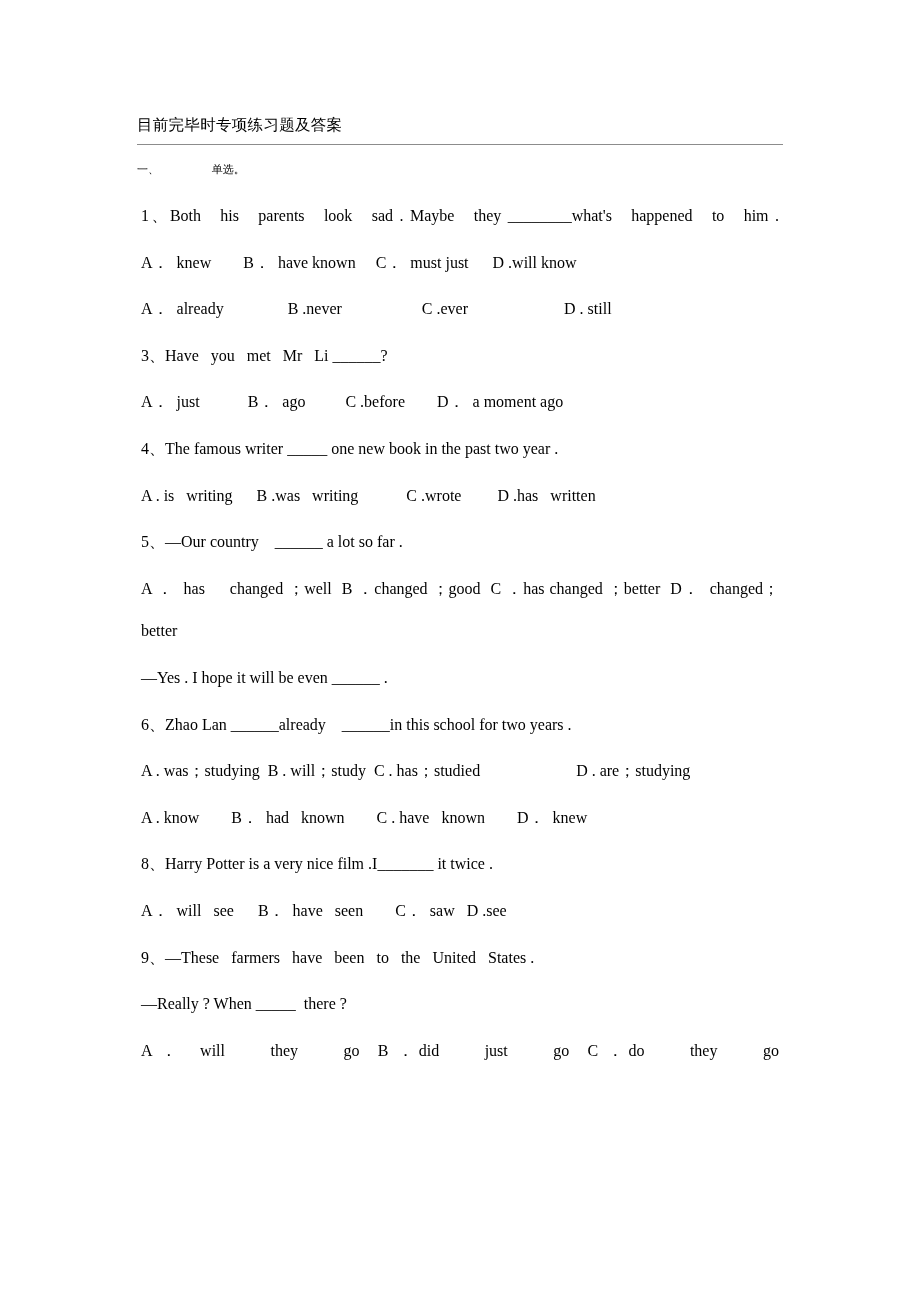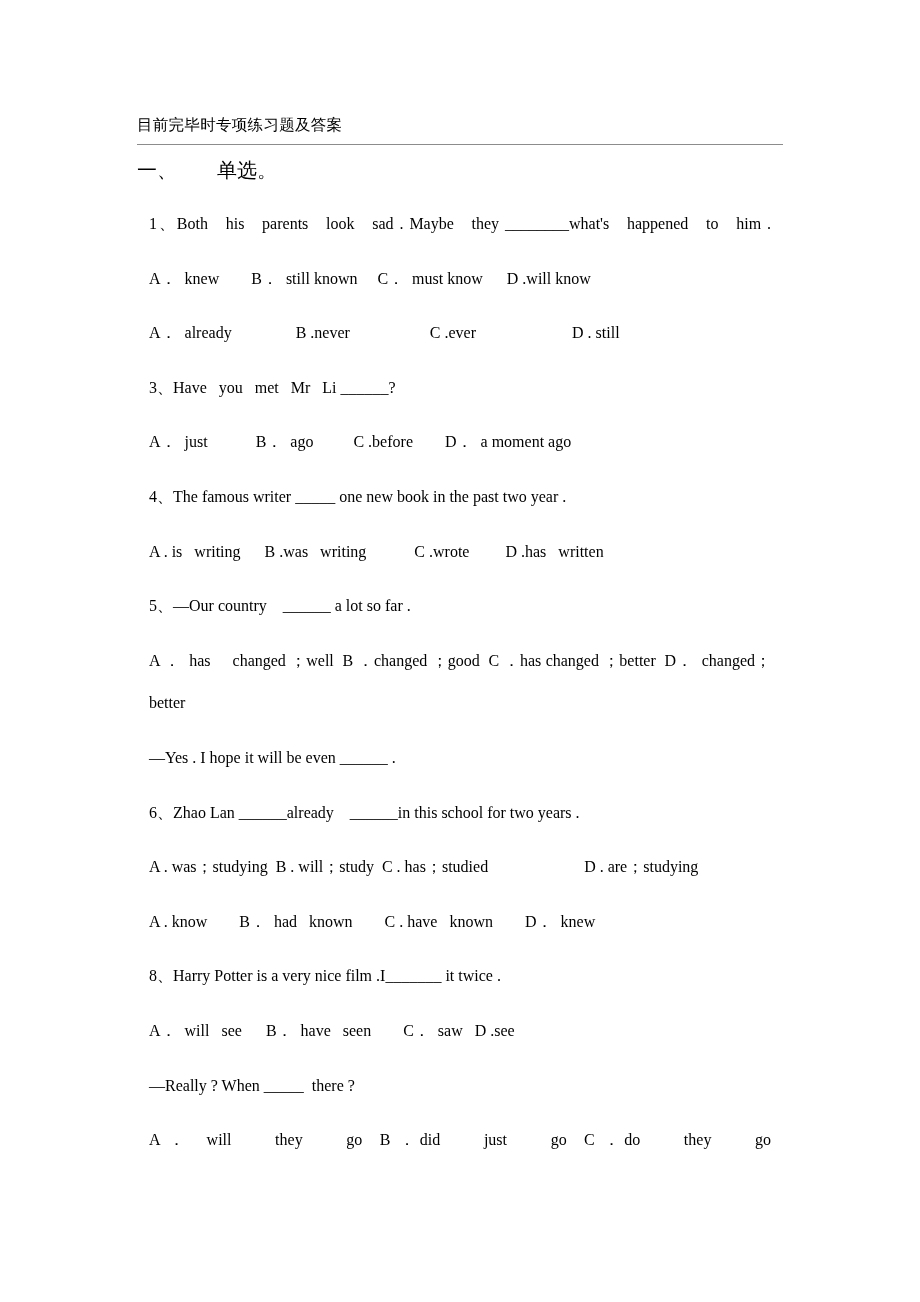--- a/index.html
+++ b/index.html
@@ -36,31 +36,32 @@
     white-space: nowrap;
   }
   .title-rule {
     border: 0;
     border-top: 1px solid #8c8c8c;
     margin: 6px 0 0 0;
     width: 646px;
     height: 0;
   }
   .section-heading {
-    font-size: 20px;
+    font-size: 11px;
     line-height: 42px;
     margin-top: 4px;
     white-space: pre;
+    font-family: Liberation Mono, monospace;
   }
   .para {
     font-size: 16px;
     line-height: 42.6px;
     text-align: justify;
     text-justify: inter-word;
-    margin: 12px;
+    margin: 4px;
     white-space: pre-wrap;
     word-spacing: 0px;
   }
   .para.justify-all {
     text-align-last: justify;
   }
   .para.left-last {
     text-align-last: left;
   }
 </style>
@@ -71,32 +72,33 @@
   <div class="content">
 
     <div class="doc-title">目前完毕时专项练习题及答案</div>
 
     <hr class="title-rule">
 
     <div class="section-heading">一、        单选。</div>
 
     <div id="lines">
         <div class="para justify-all">1、Both   his   parents   look   sad . Maybe   they ________what's   happened   to   him .</div>
-        <div class="para left-last">A．  knew        B．  still known     C．  must know      D .will know</div>
+        <div class="para left-last">A．  knew        B．  have known     C．  must just      D .will know</div>
         <div class="para left-last">A．  already                B .never                    C .ever                        D . still</div>
         <div class="para left-last">3、Have   you   met   Mr   Li ______?</div>
         <div class="para left-last">A．  just            B．  ago          C .before        D．  a moment ago</div>
         <div class="para left-last">4、The famous writer _____ one new book in the past two year .</div>
         <div class="para left-last">A . is   writing      B .was   writing            C .wrote         D .has   written</div>
         <div class="para left-last">5、—Our country    ______ a lot so far .</div>
         <div class="para justify-all">A ．  has     changed ；well  B ．changed ；good  C ．has changed ；better  D．  changed；better</div>
         <div class="para left-last">—Yes . I hope it will be even ______ .</div>
         <div class="para left-last">6、Zhao Lan ______already    ______in this school for two years .</div>
         <div class="para left-last">A . was；studying  B . will；study  C . has；studied                        D . are；studying</div>
         <div class="para left-last">A . know        B．  had   known        C . have   known        D．  knew</div>
         <div class="para left-last">8、Harry Potter is a very nice film .I_______ it twice .</div>
         <div class="para left-last">A．  will   see      B．  have   seen        C．  saw   D .see</div>
+        <div class="para left-last">9、—These   farmers   have   been   to   the   United   States .</div>
         <div class="para left-last">—Really ? When _____  there ?</div>
         <div class="para justify-all">A ．  will     they     go  B ．did     just     go  C ．do     they     go</div>
       </div>
 
   </div>
 </div>
 
 </body></html>

